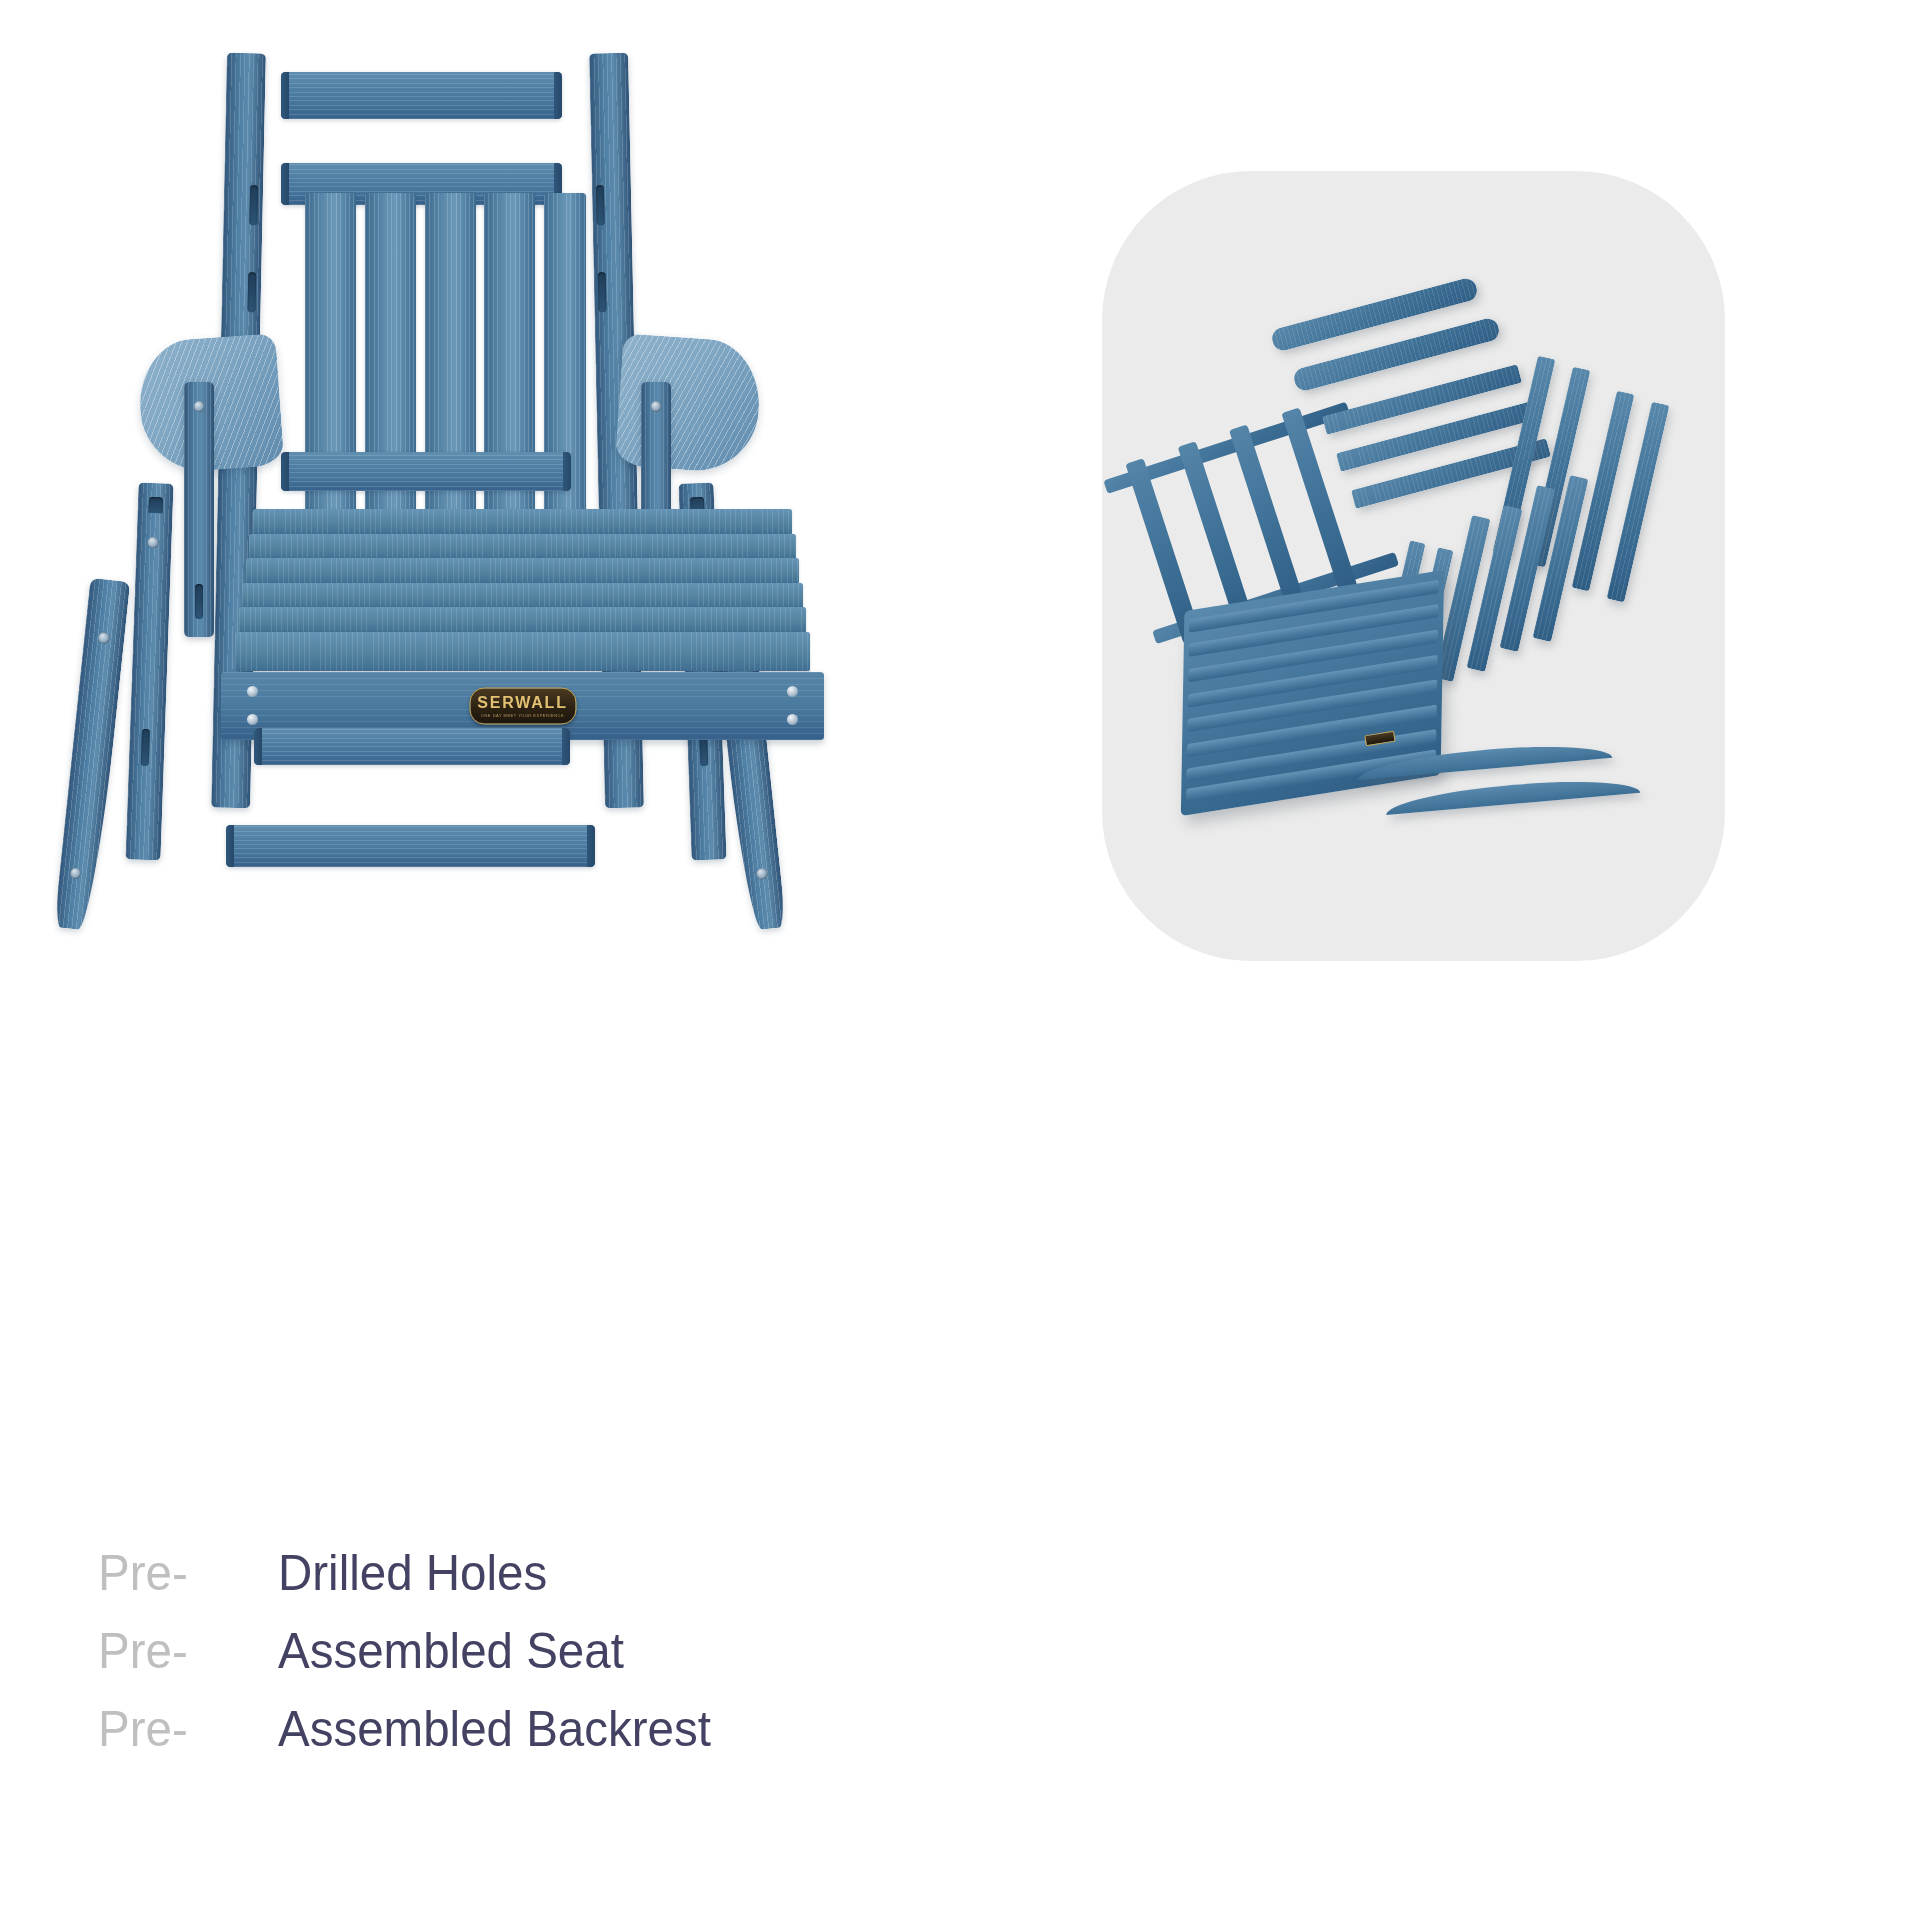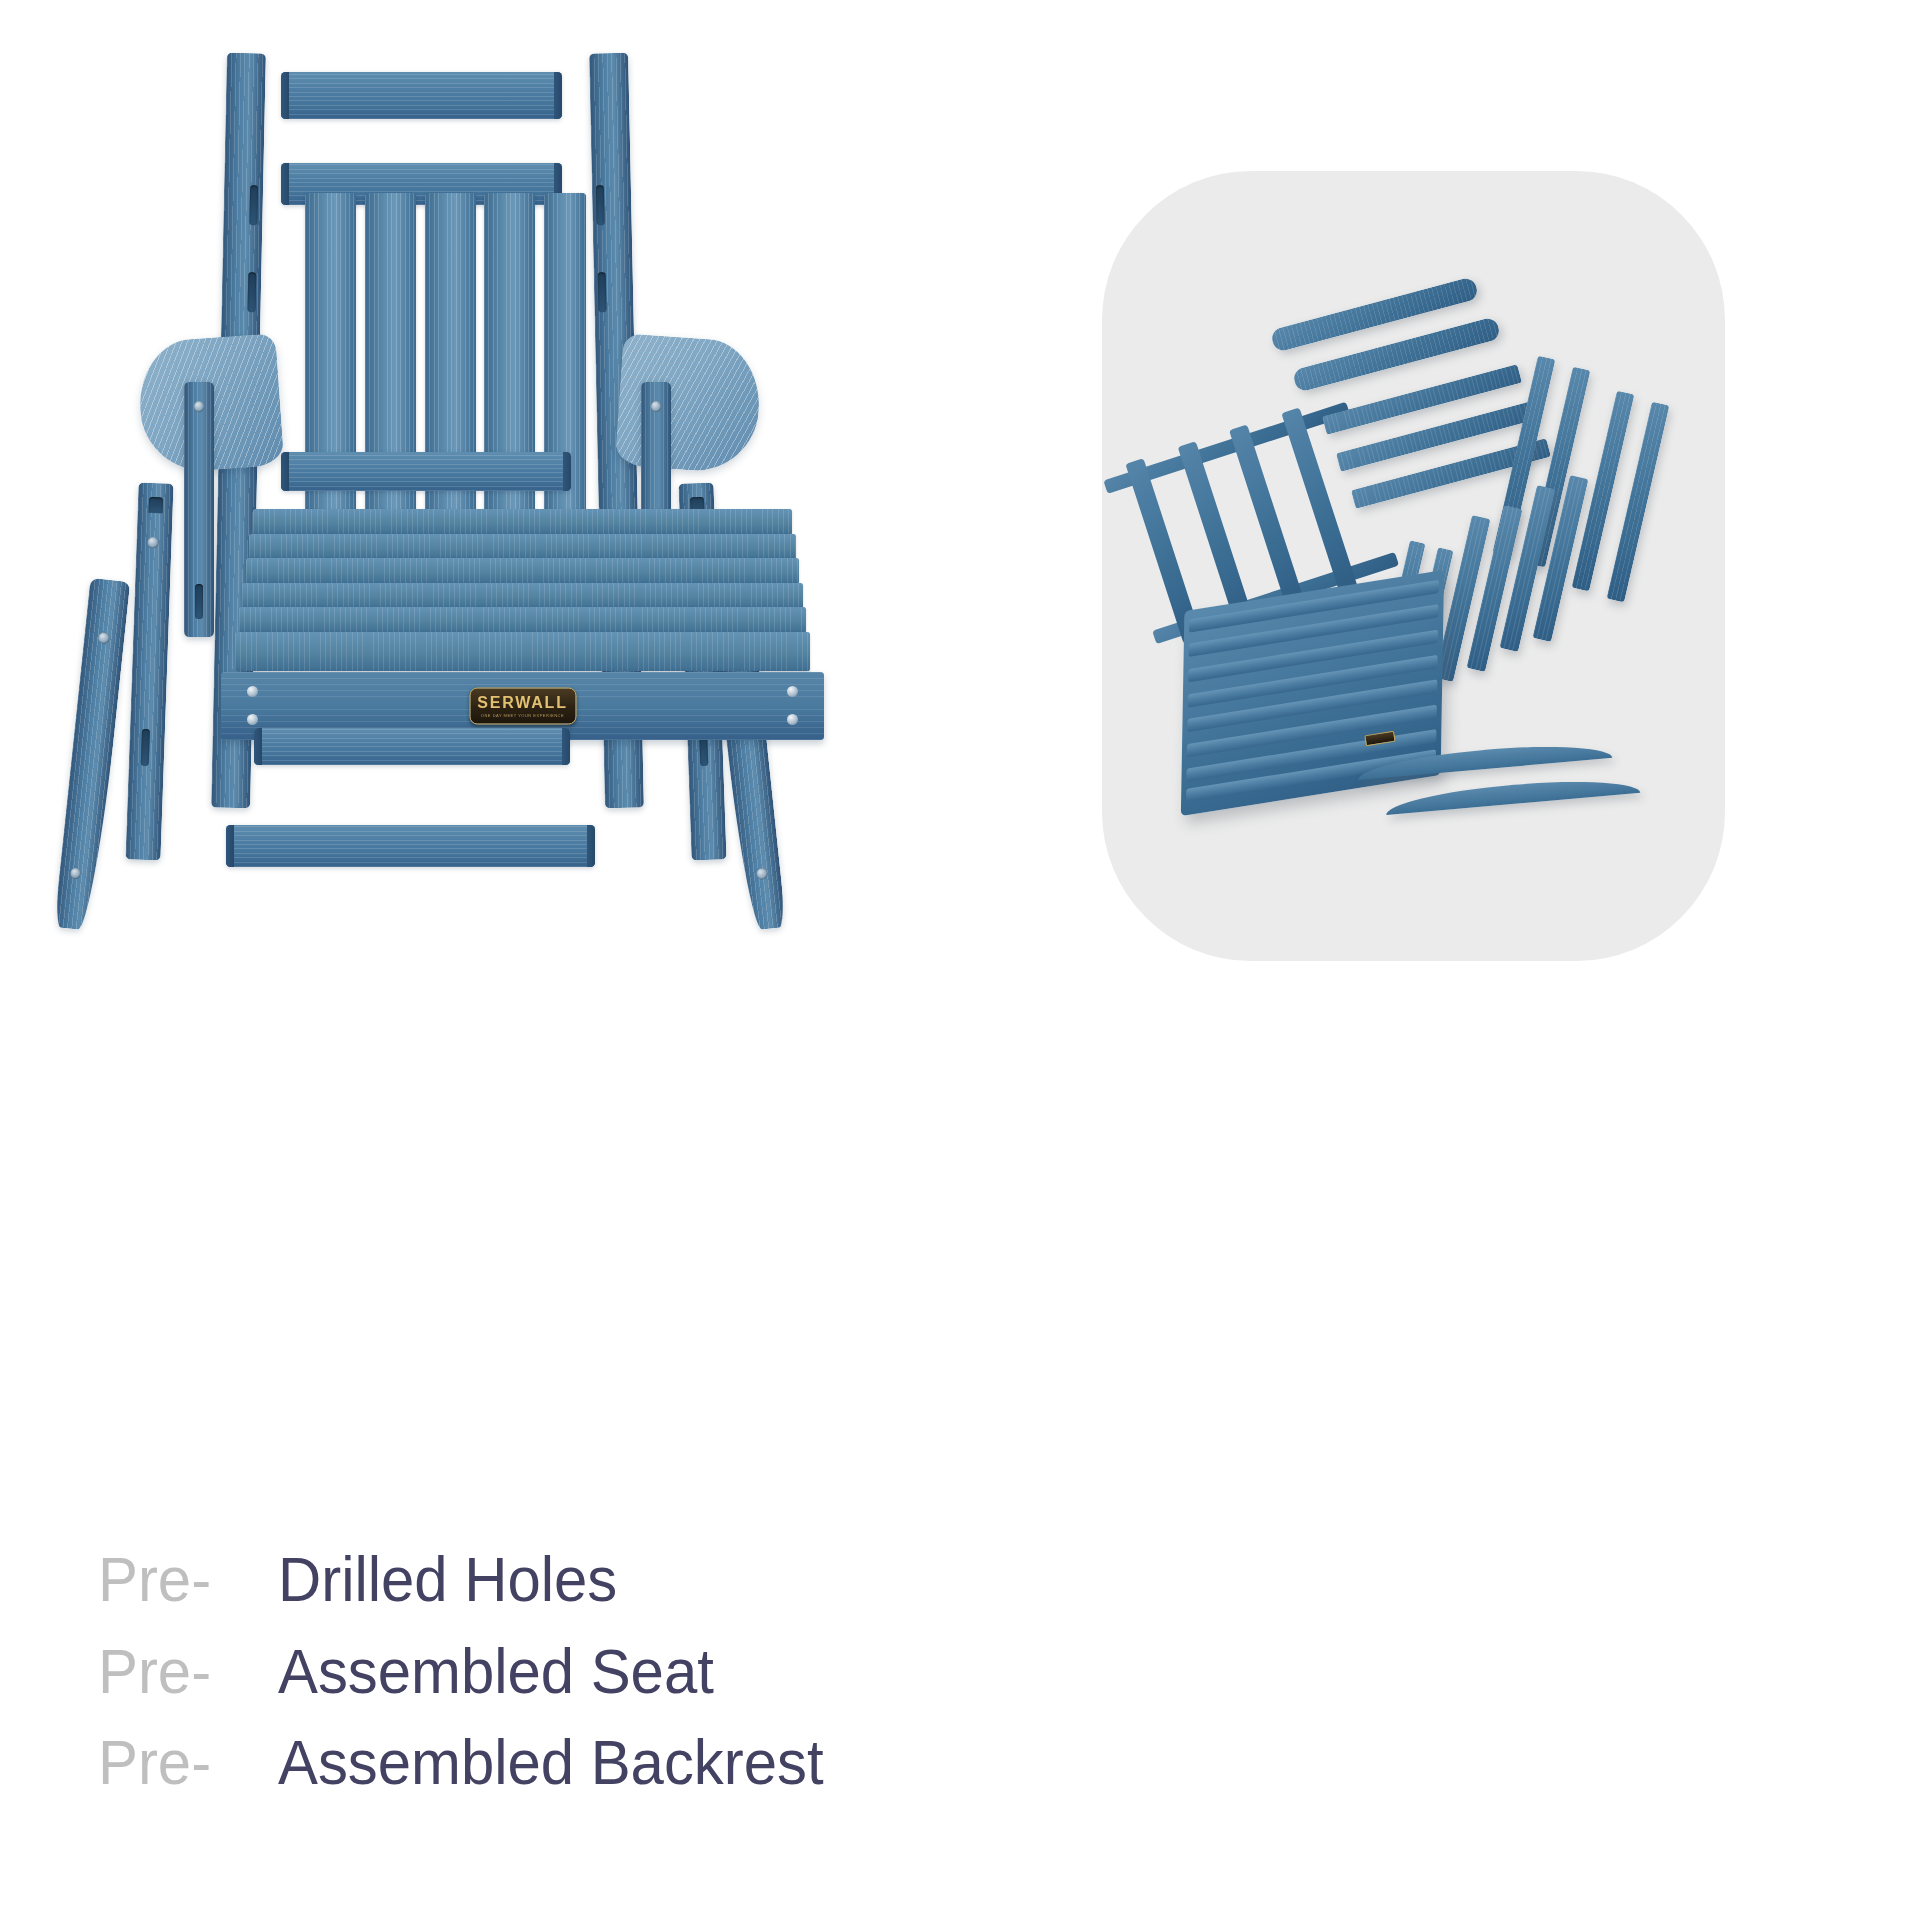--- a/index.html
+++ b/index.html
@@ -112,21 +112,21 @@
       linear-gradient(180deg, #5785a8 0%, #4a7a9e 50%, #36608a 100%);
     box-shadow: 0 3.5px 7px rgba(20,45,70,.22);
   }
   .screw {
     position: absolute; width: 11.4px; height: 11.4px; border-radius: 50%;
     background: radial-gradient(circle at 35% 30%, #f2f6fa, #aebfcd 55%, #5c7c96);
   }
 
   
   .brand-plate {
-    position: absolute; width: 107px; height: 37px; border-radius: 8px;
+    position: absolute; width: 107px; height: 37px; border-radius: 15px;
     background: linear-gradient(180deg, #4a3a21 0%, #2c2213 55%, #1d160c 100%);
     border: 1.8px solid #c8a351;
     display: flex; flex-direction: column; align-items: center; justify-content: center;
     box-shadow: 0 1.8px 3.5px rgba(0,0,0,.35);
   }
   .brand-plate .brand-name {
     color: #e3c173; font-size: 16px; font-weight: bold; letter-spacing: 1.8px; line-height: 1;
   }
   .brand-plate .brand-tag {
     color: #b89a5c; font-size: 4px; letter-spacing: 0.5px; margin-top: 2.6px; white-space: nowrap;
@@ -175,21 +175,21 @@
   #gear-wrench-icon { width: 149px; height: 149px; flex: none; }
   #headline {
     font-size: 126px; font-weight: bold; color: #434263;
     letter-spacing: -0.9px; line-height: 1; transform: scaleX(.93); transform-origin: left center;
     white-space: nowrap;
   }
 
   #feature-list { position: absolute; left: 98px; top: 230px; }
   .feature-row {
     display: flex; align-items: baseline; margin-bottom: 26px;
-    font-size: 63px; line-height: 1.04; white-space: nowrap;
+    font-size: 50px; line-height: 1.04; white-space: nowrap;
   }
   .feature-prefix { color: #bfbfbf; width: 180px; flex: none; transform: scaleX(.95); transform-origin: left; }
   .feature-text { color: #434263; transform: scaleX(.95); transform-origin: left; }
 </style>
 </head>
 <body>
 
 <div class="stage">
 
   <div class="hero">

